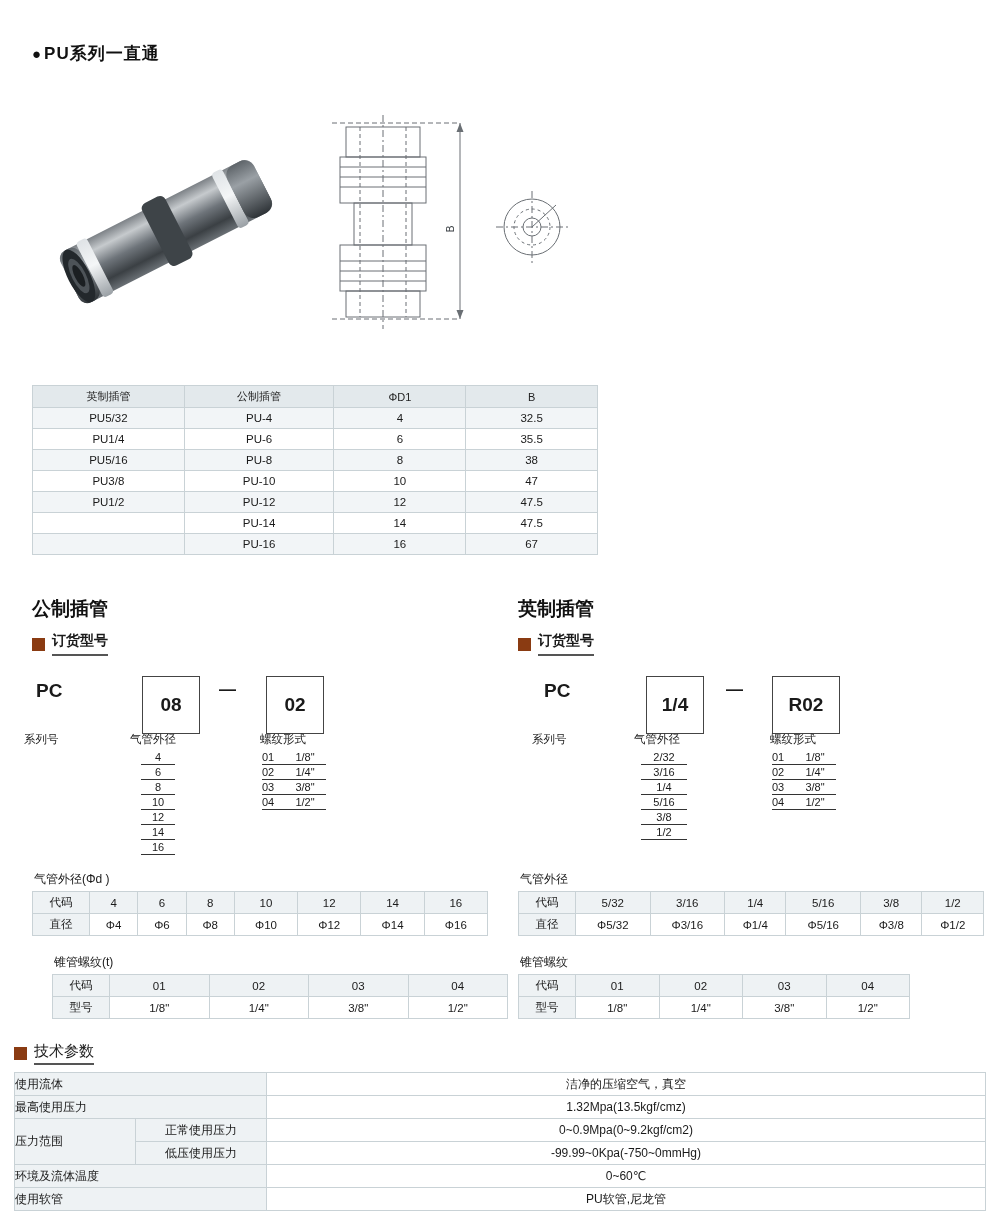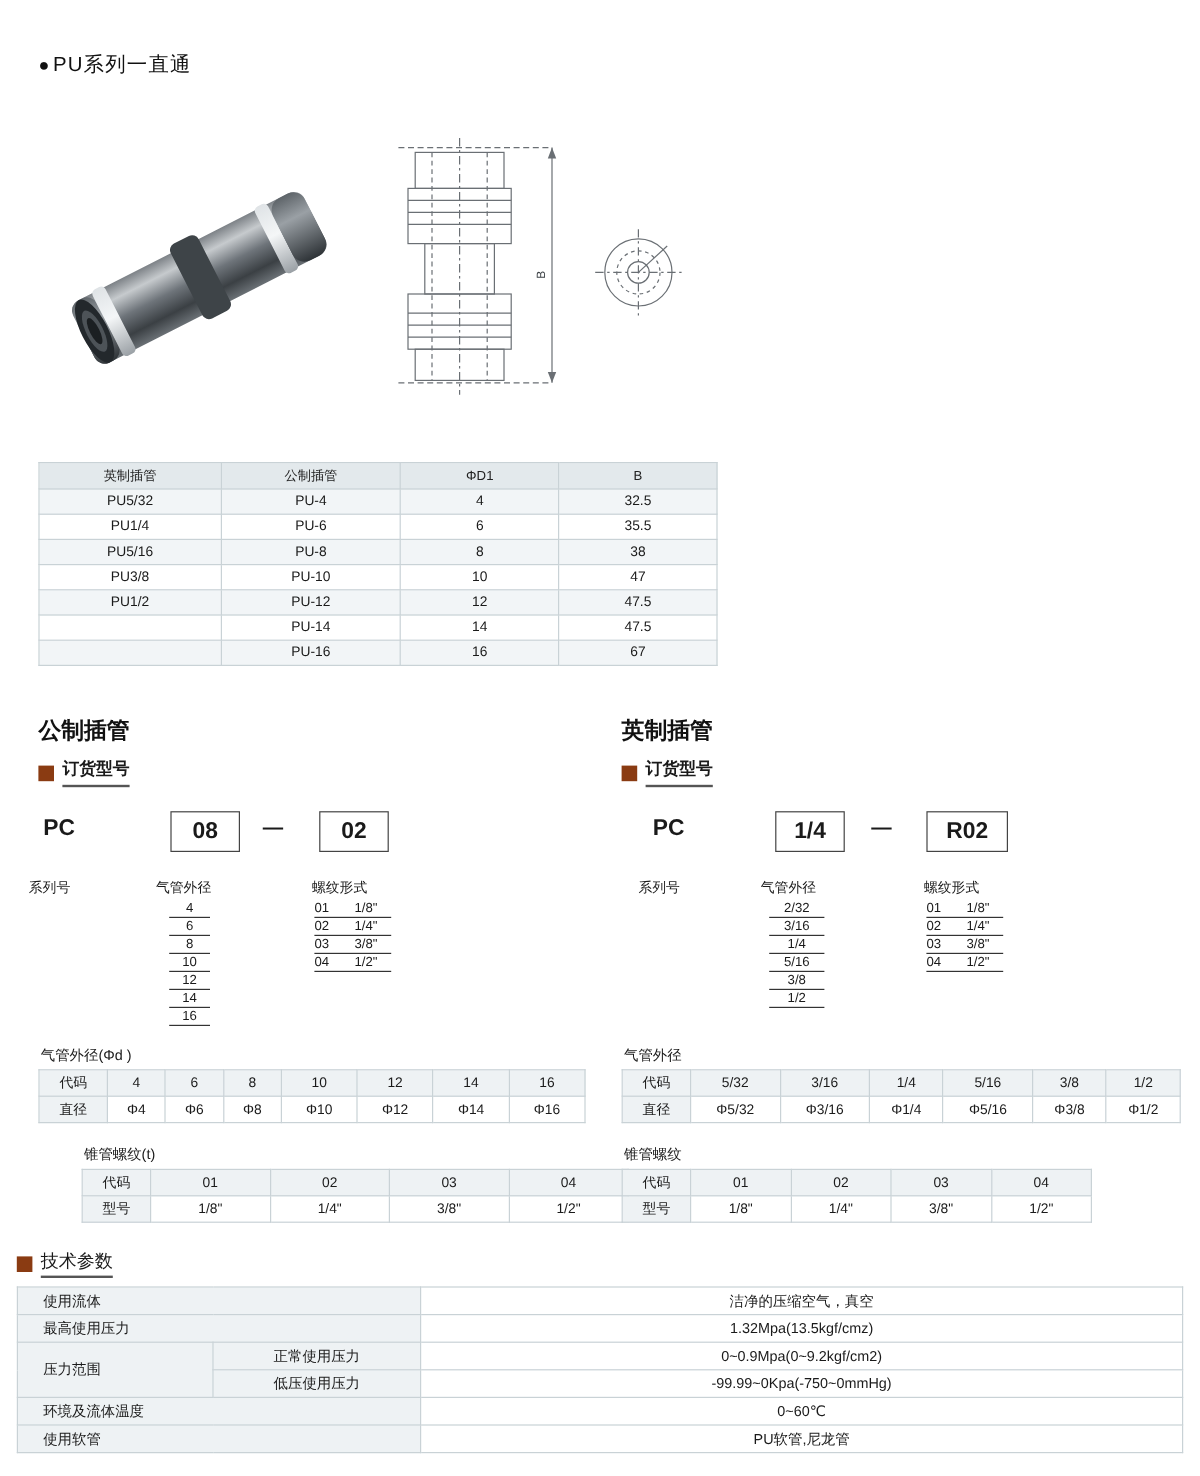--- a/index.html
+++ b/index.html
@@ -5,21 +5,21 @@
   html,body{margin:0;padding:0;}
   body{
     width:1000px;height:1230px;background:#ffffff;
     font-family:"Liberation Sans","DejaVu Sans",sans-serif;
     color:#1a1a1a;position:relative;overflow:hidden;
   }
   .page{position:relative;width:1000px;height:1230px;}
 
   
   .sec-title{
-    position:absolute;left:32px;top:42px;font-size:17px;font-weight:normal;
+    position:absolute;left:32px;top:42px;font-size:17px;font-weight:bold;
     letter-spacing:1px;color:#111;
   }
   .sec-title .dot{font-size:15px;margin-right:2px;}
 
   
   .photo{position:absolute;left:38px;top:130px;width:260px;height:210px;}
   .photo svg{display:block;}
 
   
   .drawing{position:absolute;left:310px;top:105px;width:290px;height:240px;}
@@ -48,21 +48,21 @@
   .col-h{font-size:19px;font-weight:bold;margin:0 0 10px 18px;color:#111;}
   .sub-h{display:flex;align-items:center;margin:0 0 4px 18px;}
   .sub-h .sq{width:13px;height:13px;background:#8a3b12;margin-right:7px;}
   .sub-h .txt{font-size:14px;font-weight:bold;border-bottom:2px solid #555;padding-bottom:4px;}
 
   
   .code-row{position:relative;height:46px;margin:16px 0 0 0;}
   .code-box{
     position:absolute;border:1px solid #444;background:#fff;
     font-size:19px;font-weight:bold;text-align:center;
-    padding:5px 0;width:56px;
+    padding:17px 0;width:56px;
   }
   .code-plain{position:absolute;font-size:19px;font-weight:bold;}
   .dash{position:absolute;font-size:17px;font-weight:bold;}
 
   .lbl{position:absolute;font-size:11.5px;}
   .stack{position:absolute;font-size:11px;text-align:center;}
   .stack div{border-bottom:1px solid #333;padding:1px 0;width:34px;margin:0 auto;}
   .thread-list{position:absolute;font-size:11px;}
   .thread-list div{display:flex;border-bottom:1px solid #333;padding:1px 0;}
   .thread-list div span:first-child{width:22px;}
@@ -77,21 +77,21 @@
   .mini td.head{background:#eef2f4;width:52px;}
   .mini tr:last-child td.head{background:#eef2f4;}
 
   
   .tech-h{position:absolute;left:14px;top:1042px;display:flex;align-items:center;}
   .tech-h .sq{width:13px;height:13px;background:#8a3b12;margin-right:7px;}
   .tech-h .txt{font-size:15px;font-weight:normal;border-bottom:2px solid #555;padding-bottom:2px;}
   .tech-table{
     position:absolute;left:14px;top:1072px;width:972px;border-collapse:collapse;font-size:12px;
   }
-  .tech-table td{border:1px solid #c9d2d6;height:22px;padding:0 21px;}
+  .tech-table td{border:1px solid #c9d2d6;height:22px;padding:0 0;}
   .tech-table td.k{background:#eef2f4;width:120px;}
   .tech-table td.k2{background:#eef2f4;width:130px;text-align:center;}
   .tech-table td.v{background:#ffffff;text-align:center;}
 </style>
 </head>
 <body>
 
 <div class="page">
 
   <div class="sec-title">
@@ -301,21 +301,21 @@
           <td>Φ8</td>
           <td>Φ10</td>
           <td>Φ12</td>
           <td>Φ14</td>
           <td>Φ16</td>
         </tr>
       </tbody>
         </table>
     </div>
 
-    <div style="position:absolute;left:32px;top:358px;width:456px;padding-left:22px;">
+    <div style="position:absolute;left:16px;top:358px;width:456px;padding-left:22px;">
       <div class="mini-cap">锥管螺纹(t)</div>
       <table class="mini">
         <tbody>
             <tr>
           <td class="head">代码</td>
           <td>01</td>
           <td>02</td>
           <td>03</td>
           <td>04</td>
         </tr>

